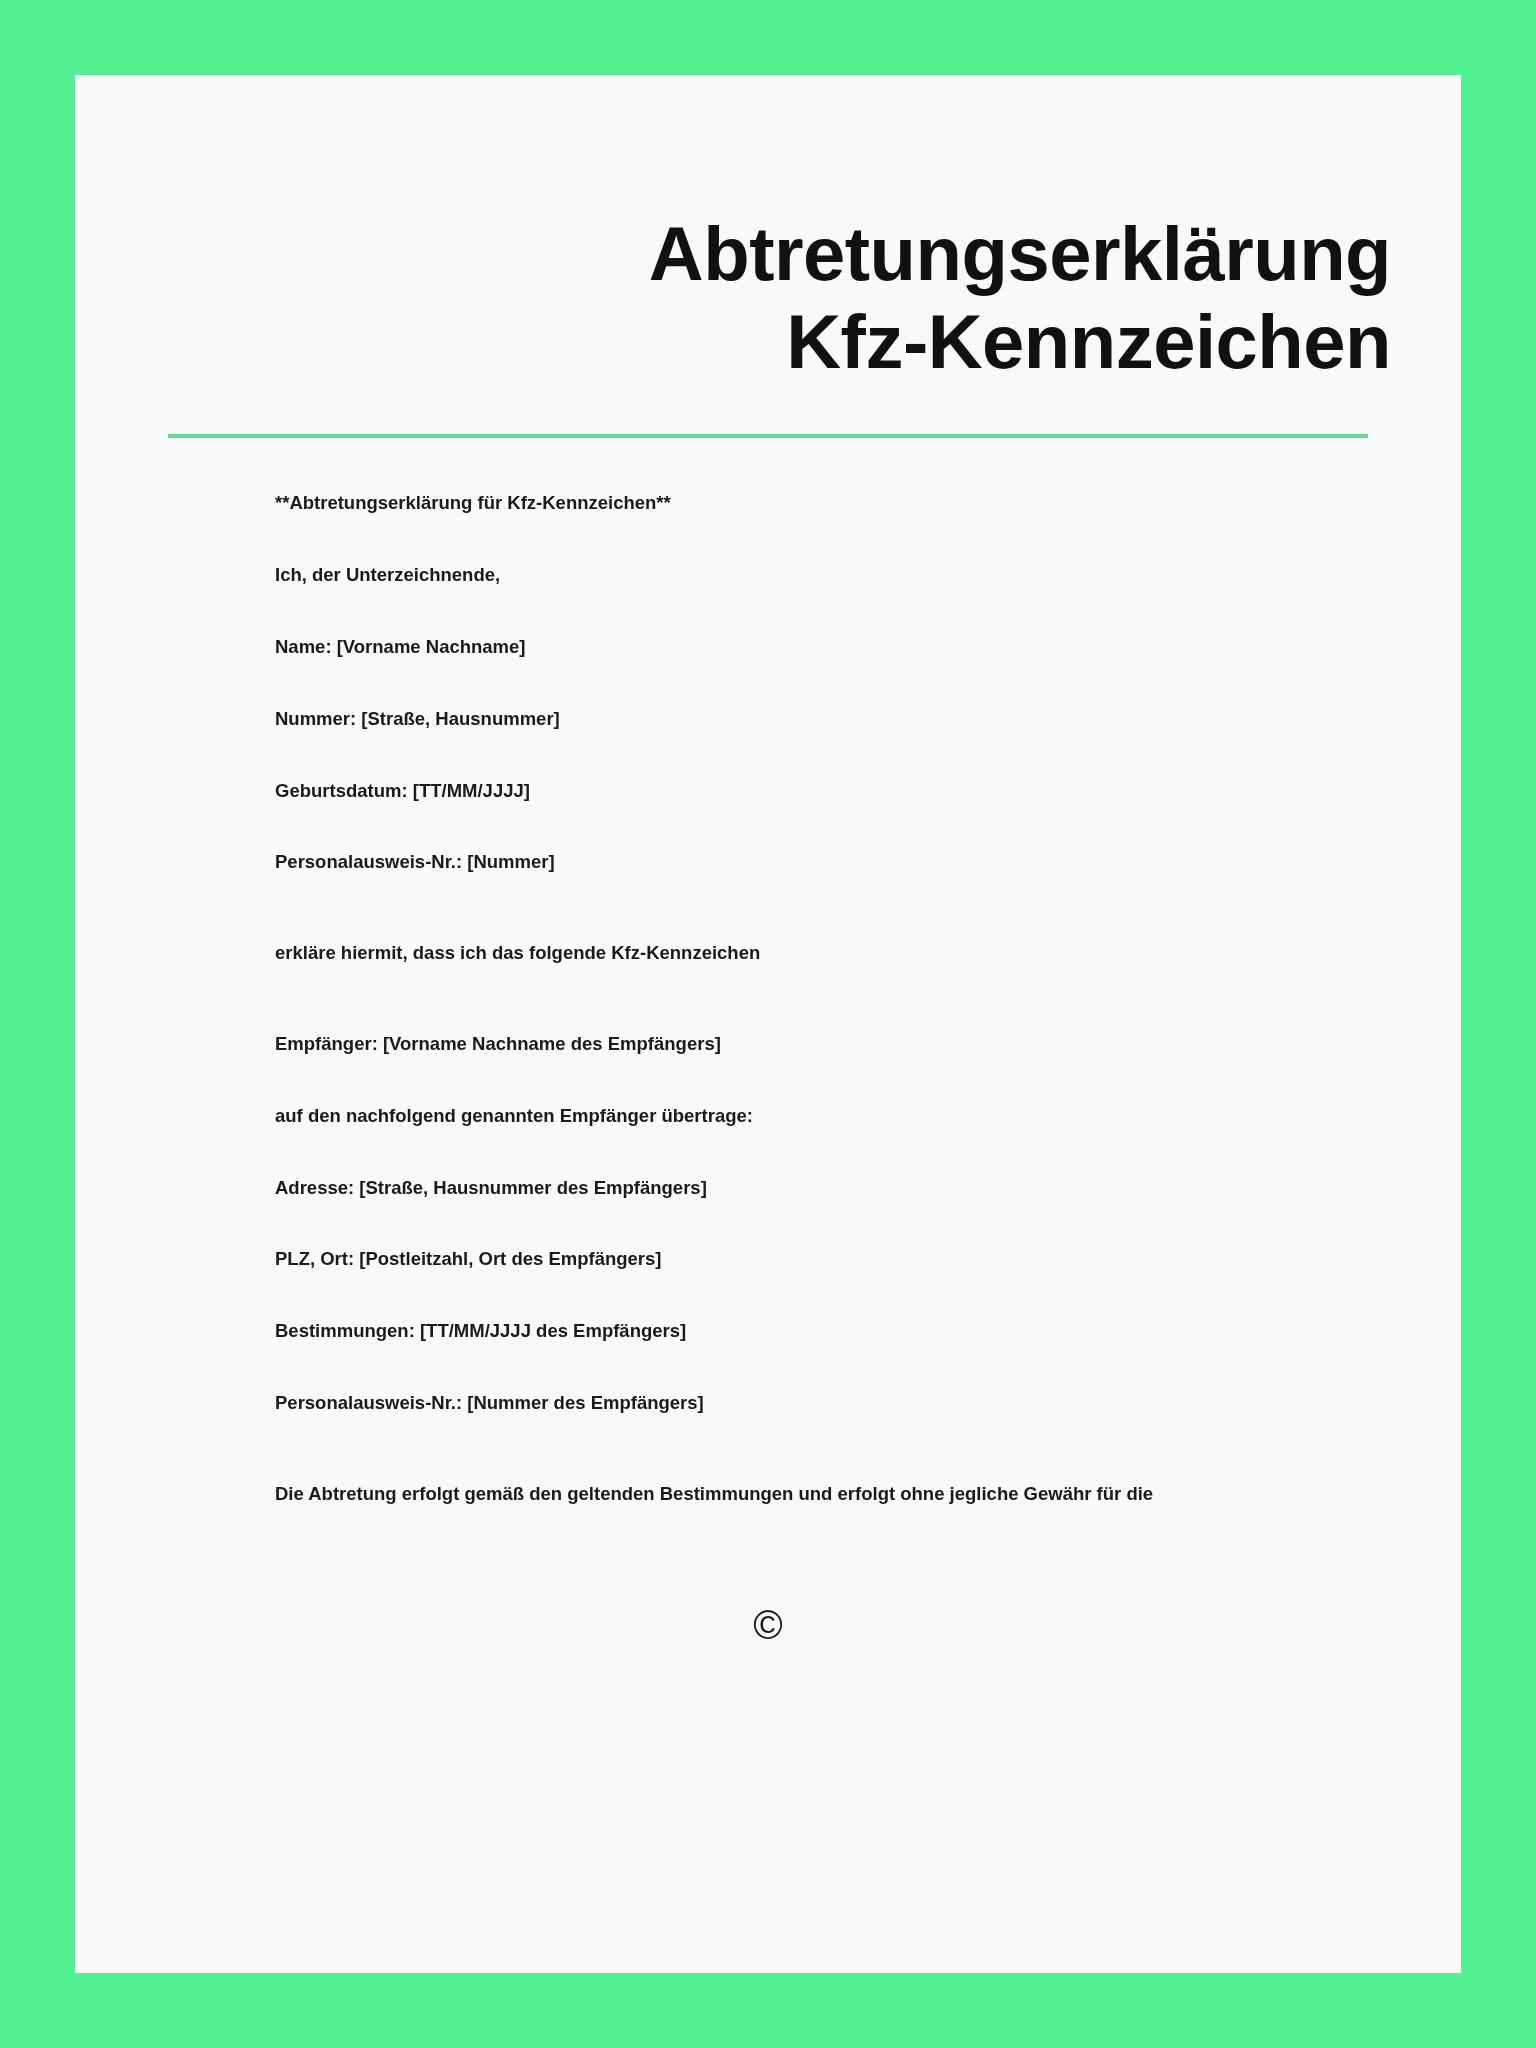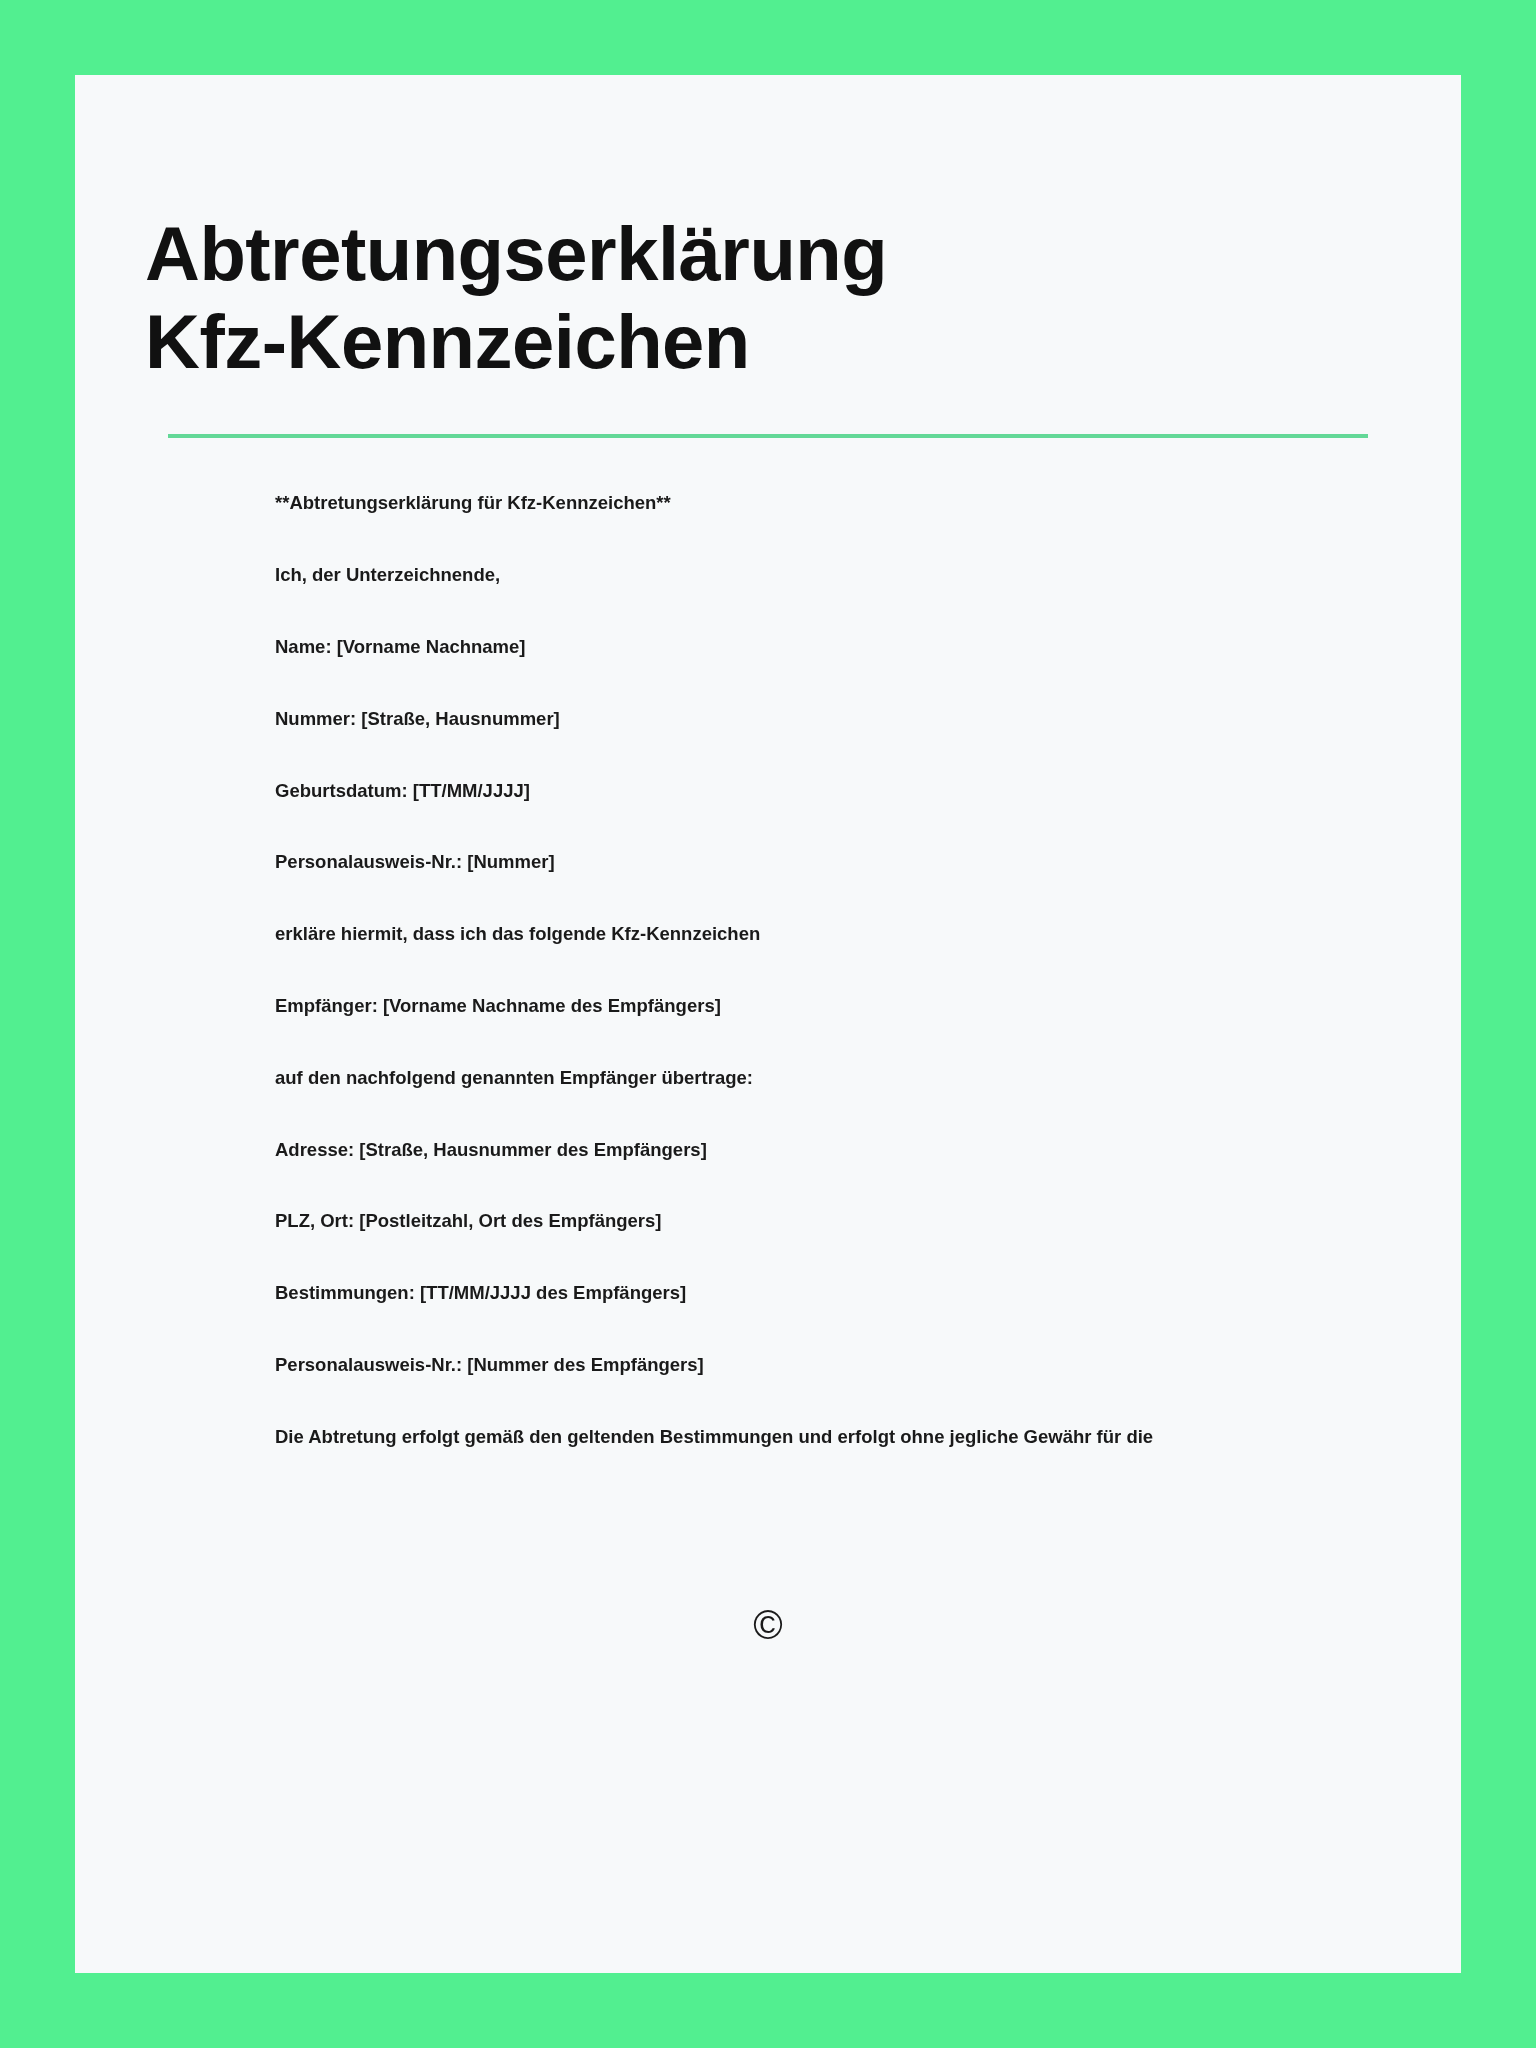--- a/index.html
+++ b/index.html
@@ -21,21 +21,21 @@
     width: 1386px;
     height: 1898px;
     background: #f7f9fa;
     box-sizing: border-box;
     overflow: hidden;
   }
 
   .doc-title {
     margin: 0;
     padding: 135px 70px 0 70px;
-    text-align: left;
+    text-align: right;
     font-size: 76px;
     line-height: 1.16;
     font-weight: bold;
     color: #111111;
     letter-spacing: -0.5px;
   }
 
   .title-rule {
     width: 1200px;
     height: 4px;
@@ -49,21 +49,21 @@
 
   .para {
     font-size: 18.5px;
     font-weight: bold;
     color: #1a1a1a;
     line-height: 1.45;
     margin: 0 0 45px 0;
   }
 
   .para.gap-top {
-    margin-top: 45px;
+    margin-top: 64px;
   }
 
   .copyright {
     position: absolute;
     left: 0;
     right: 0;
     top: 1530px;
     text-align: center;
     font-size: 40px;
     color: #1a1a1a;

